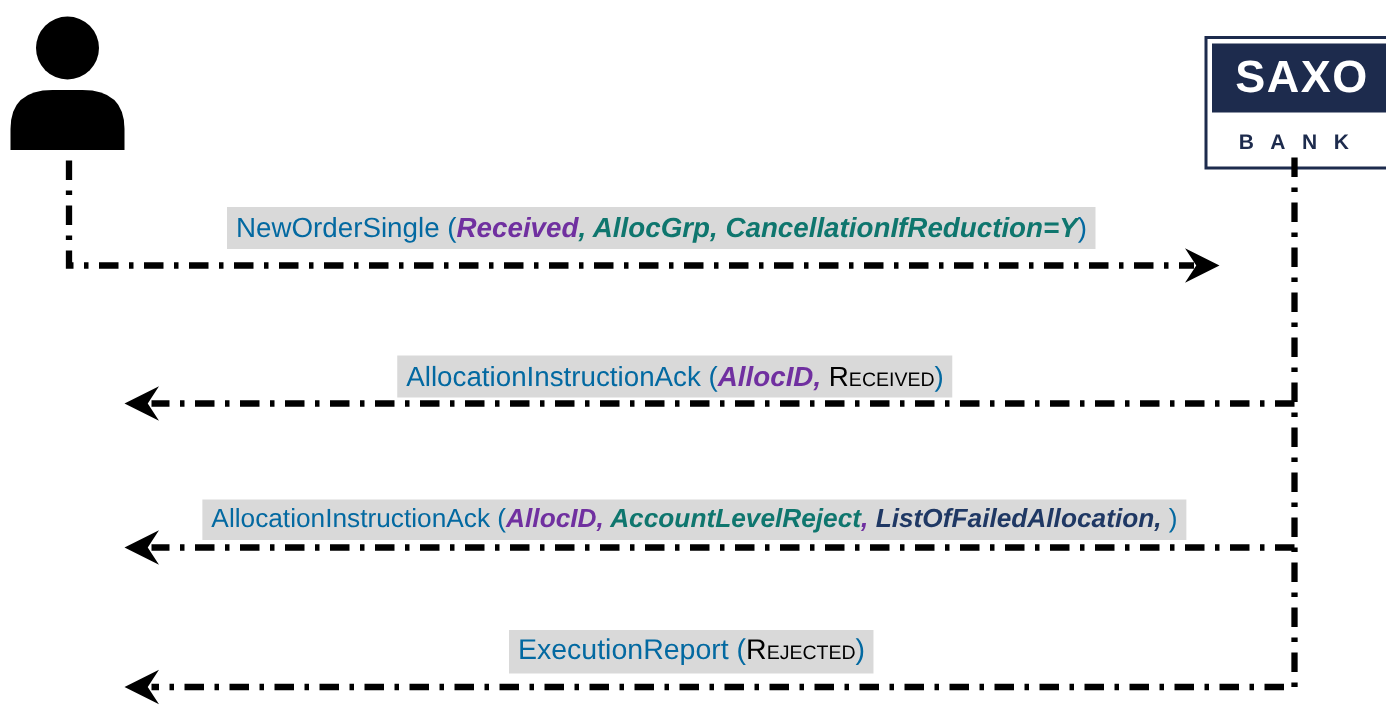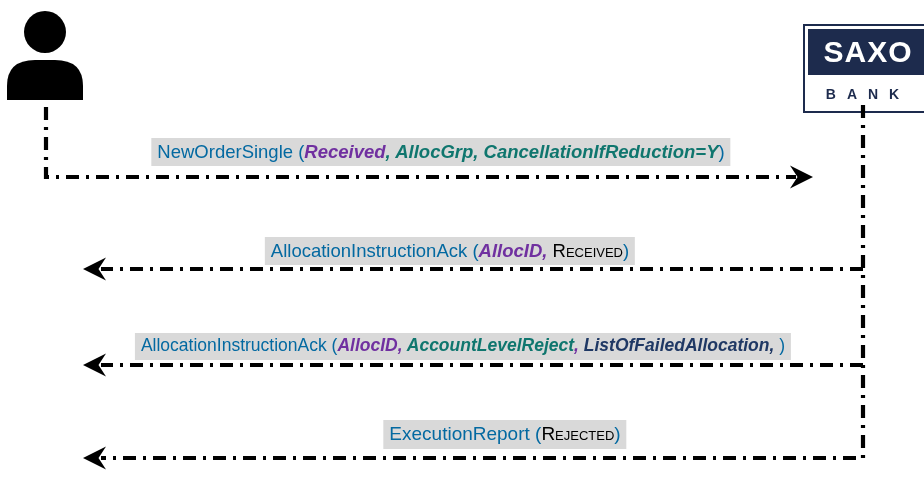--- a/index.html
+++ b/index.html
@@ -47,21 +47,21 @@
     padding:2px 6px 3px 6px;white-space:nowrap;line-height:1.25;
   }
   .msg-label .plain{font-style:normal;font-weight:400;color:#0369a1;}
   .msg-label .bolditalic{font-style:italic;font-weight:700;color:#0f766e;}
   .msg-label .purple{font-style:italic;font-weight:700;color:var(--accent-purple);}
   .msg-label .navy{font-style:italic;font-weight:700;color:var(--accent-navy-text);}
   .msg-label .smallcaps{font-variant:small-caps;font-weight:400;color:#000;}
   .lbl-1{left:441px;top:138px;font-size:18.5px;}
   .lbl-2{left:450px;top:237px;font-size:18.5px;}
   .lbl-3{left:463px;top:333px;font-size:17.5px;}
-  .lbl-4{left:461px;top:420px;font-size:19px;margin-left:44px;}
+  .lbl-4{left:461px;top:420px;font-size:19px;}
 </style>
 </head>
 <body>
 
 <div class="stage">
 
   <div class="person">
     <svg viewBox="0 0 86 94" aria-hidden="true">
       <circle cx="41" cy="26" r="21" fill="#000"></circle>
       <path d="M 3 94 L 3 80 Q 3 54 31 54 L 51 54 Q 79 54 79 80 L 79 94 Z" fill="#000"></path>

